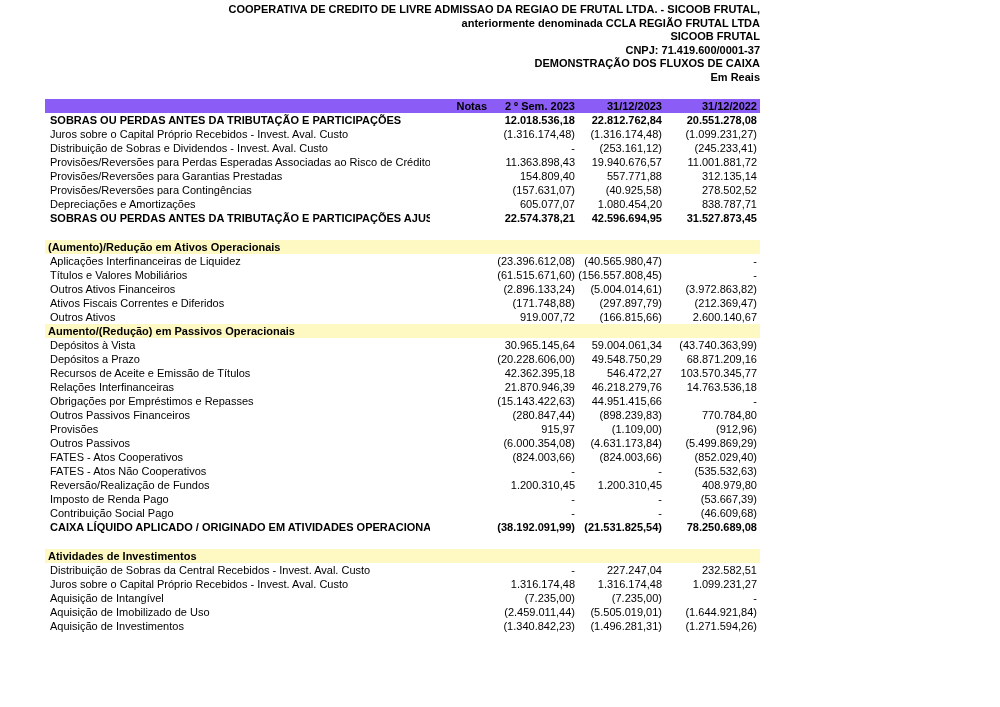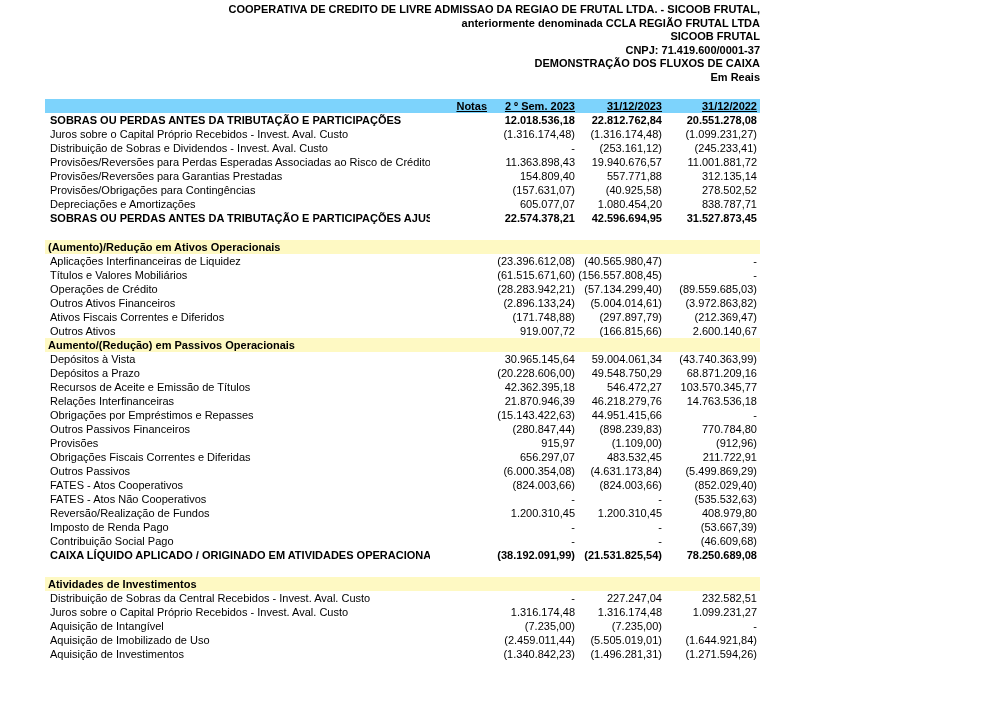--- a/index.html
+++ b/index.html
@@ -38,25 +38,24 @@
   col.c-n3 { width: 95px; }
   .cashflow th, .cashflow td {
     height: 14px;
     line-height: 13px;
     white-space: nowrap;
     vertical-align: middle;
     font-weight: normal;
     padding: 0;
   }
   .cashflow thead th {
-    background: #7dd3fc;
+    background: #8b5cf6;
     font-weight: bold;
     text-align: right;
     padding-right: 3px;
-    text-decoration: underline;
   }
   .cashflow thead th.label { text-align: left; padding-left: 5px; }
   td.label { text-align: left; padding-left: 5px; overflow: hidden; }
   td.notas, td.num { text-align: right; padding-right: 3px; }
   tr.r-bold td { font-weight: bold; margin-left: 16px; }
   tr.r-section td {
     background: #fef9c3;
     font-weight: bold;
     text-align: left;
     padding-left: 3px;
@@ -124,21 +123,21 @@
           <td class="num">11.001.881,72</td>
         </tr>
         <tr class="r-normal">
           <td class="label">Provisões/Reversões para Garantias Prestadas</td>
           <td class="notas"></td>
           <td class="num">154.809,40</td>
           <td class="num">557.771,88</td>
           <td class="num">312.135,14</td>
         </tr>
         <tr class="r-normal">
-          <td class="label">Provisões/Obrigações para Contingências</td>
+          <td class="label">Provisões/Reversões para Contingências</td>
           <td class="notas"></td>
           <td class="num">(157.631,07)</td>
           <td class="num">(40.925,58)</td>
           <td class="num">278.502,52</td>
         </tr>
         <tr class="r-normal">
           <td class="label">Depreciações e Amortizações</td>
           <td class="notas"></td>
           <td class="num">605.077,07</td>
           <td class="num">1.080.454,20</td>
@@ -165,27 +164,20 @@
           <td class="num">-</td>
         </tr>
         <tr class="r-normal">
           <td class="label">Títulos e Valores Mobiliários</td>
           <td class="notas"></td>
           <td class="num">(61.515.671,60)</td>
           <td class="num">(156.557.808,45)</td>
           <td class="num">-</td>
         </tr>
         <tr class="r-normal">
-          <td class="label">Operações de Crédito</td>
-          <td class="notas"></td>
-          <td class="num">(28.283.942,21)</td>
-          <td class="num">(57.134.299,40)</td>
-          <td class="num">(89.559.685,03)</td>
-        </tr>
-        <tr class="r-normal">
           <td class="label">Outros Ativos Financeiros</td>
           <td class="notas"></td>
           <td class="num">(2.896.133,24)</td>
           <td class="num">(5.004.014,61)</td>
           <td class="num">(3.972.863,82)</td>
         </tr>
         <tr class="r-normal">
           <td class="label">Ativos Fiscais Correntes e Diferidos</td>
           <td class="notas"></td>
           <td class="num">(171.748,88)</td>
@@ -245,27 +237,20 @@
           <td class="num">770.784,80</td>
         </tr>
         <tr class="r-normal">
           <td class="label">Provisões</td>
           <td class="notas"></td>
           <td class="num">915,97</td>
           <td class="num">(1.109,00)</td>
           <td class="num">(912,96)</td>
         </tr>
         <tr class="r-normal">
-          <td class="label">Obrigações Fiscais Correntes e Diferidas</td>
-          <td class="notas"></td>
-          <td class="num">656.297,07</td>
-          <td class="num">483.532,45</td>
-          <td class="num">211.722,91</td>
-        </tr>
-        <tr class="r-normal">
           <td class="label">Outros Passivos</td>
           <td class="notas"></td>
           <td class="num">(6.000.354,08)</td>
           <td class="num">(4.631.173,84)</td>
           <td class="num">(5.499.869,29)</td>
         </tr>
         <tr class="r-normal">
           <td class="label">FATES - Atos Cooperativos</td>
           <td class="notas"></td>
           <td class="num">(824.003,66)</td>

